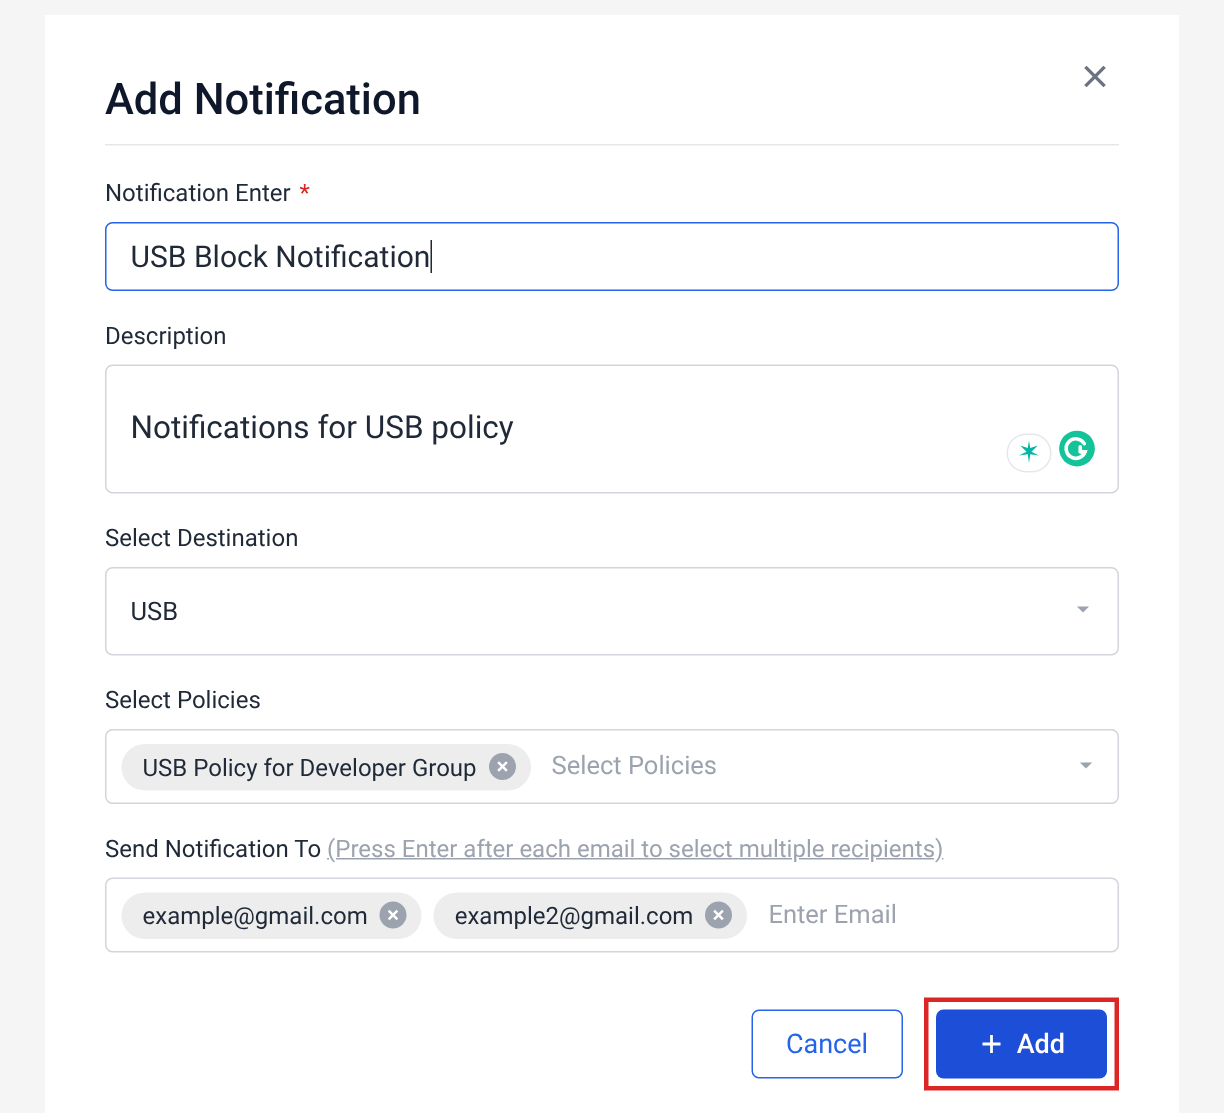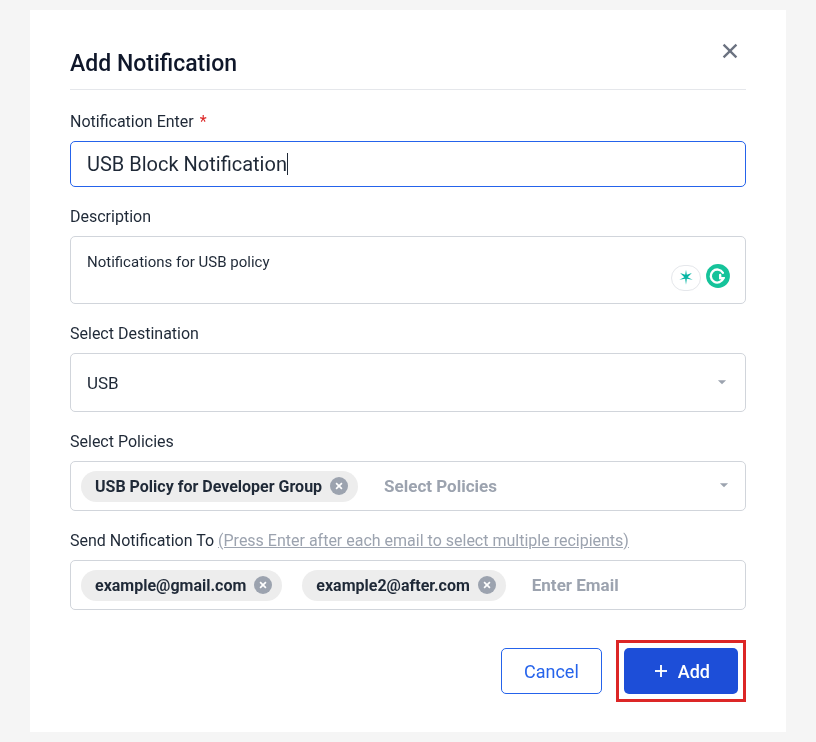--- a/index.html
+++ b/index.html
@@ -1,31 +1,31 @@
 <!DOCTYPE html>
 <html><head>
   <meta charset="utf-8">
   <style>
     * { box-sizing: border-box; margin: 0; padding: 0; font-family: -apple-system, BlinkMacSystemFont, 'Segoe UI', Roboto, sans-serif; }
     body { background: #f5f5f5; width: 816px; height: 742px; }
     .modal { background: #fff; margin: 10px 30px; padding: 20px 40px 30px; position: relative; }
     .close-btn { position: absolute; top: 30px; right: 45px; cursor: pointer; color: #6b7280; }
     .close-btn svg { width: 22px; height: 22px; }
-    .title { font-size: 23px; font-weight: 500; color: #0f172a; padding-bottom: 12px; border-bottom: 1px solid #e5e7eb; margin-bottom: 22px; margin-top: 20px; }
+    .title { font-size: 29px; font-weight: 500; color: #0f172a; padding-bottom: 12px; border-bottom: 1px solid #e5e7eb; margin-bottom: 22px; margin-top: 20px; }
     .field { margin-bottom: 20px; }
     .label { font-size: 16px; color: #1f2937; margin-bottom: 10px; display: block; }
     .required { color: #dc2626; margin-left: 2px; }
     .hint { color: #9ca3af; font-weight: 400; text-decoration: underline; }
     .input-text { width: 100%; height: 46px; border: 1.5px solid #2563eb; border-radius: 5px; padding: 0 16px; font-size: 17px; color: #1f2937; outline: none; }
-    .textarea-wrap { position: relative; width: 100%; border: 1px solid #d1d5db; border-radius: 5px; padding: 16px 16px; min-height: 68px; font-size: 15px; color: #1f2937; }
+    .textarea-wrap { position: relative; width: 100%; border: 1px solid #d1d5db; border-radius: 5px; padding: 30px 16px; min-height: 68px; font-size: 21px; color: #1f2937; }
     .textarea-badges { position: absolute; right: 14px; bottom: 10px; display: flex; gap: 4px; align-items: center; }
     .badge-pill { background: #fff; border: 1px solid #e5e7eb; border-radius: 14px; padding: 2px 4px; display: flex; align-items: center; }
     .select { width: 100%; height: 59px; border: 1px solid #d1d5db; border-radius: 5px; padding: 0 16px; font-size: 17px; color: #1f2937; display: flex; align-items: center; justify-content: space-between; cursor: pointer; }
     .caret-down { color: #9ca3af; }
-    .chips-input { width: 100%; min-height: 50px; border: 1px solid #d1d5db; border-radius: 5px; padding: 6px 10px; display: flex; align-items: center; flex-wrap: wrap; gap: 20px; font-weight: bold; }
+    .chips-input { width: 100%; min-height: 50px; border: 1px solid #d1d5db; border-radius: 5px; padding: 6px 10px; display: flex; align-items: center; flex-wrap: wrap; gap: 8px; }
     .chips-input.with-caret { position: relative; }
     .chip { background: #ededed; border-radius: 18px; padding: 6px 10px 6px 14px; font-size: 16px; color: #1f2937; display: inline-flex; align-items: center; gap: 8px; }
     .chip-remove { width: 18px; height: 18px; border-radius: 50%; background: #9ca3af; color: #fff; display: inline-flex; align-items: center; justify-content: center; cursor: pointer; }
     .chip-remove svg { width: 10px; height: 10px; }
     .chips-placeholder { color: #9ca3af; font-size: 17px; padding-left: 6px; flex: 1; }
     .chips-caret-down { position: absolute; right: 14px; color: #9ca3af; }
     .footer { display: flex; justify-content: flex-end; gap: 14px; margin-top: 30px; align-items: center; }
     .btn { height: 46px; border-radius: 5px; font-size: 18px; padding: 0 22px; cursor: pointer; display: inline-flex; align-items: center; gap: 8px; border: none; }
     .btn-cancel { background: #fff; border: 1.5px solid #2563eb; color: #2563eb; }
     .btn-add-wrap { border: 3px solid #dc2626; padding: 5px; }
@@ -122,21 +122,21 @@
       <span class="chip">
         <span>example@gmail.com</span>
         <span class="chip-remove">
           <svg viewBox="0 0 24 24" fill="none" stroke="currentColor" stroke-width="4">
               <line x1="5" y1="5" x2="19" y2="19"></line>
               <line x1="19" y1="5" x2="5" y2="19"></line>
             </svg>
         </span>
       </span>
       <span class="chip">
-        <span>example2@after.com</span>
+        <span>example2@gmail.com</span>
         <span class="chip-remove">
           <svg viewBox="0 0 24 24" fill="none" stroke="currentColor" stroke-width="4">
               <line x1="5" y1="5" x2="19" y2="19"></line>
               <line x1="19" y1="5" x2="5" y2="19"></line>
             </svg>
         </span>
       </span>
       <span class="chips-placeholder">Enter Email</span>
     </div>
   </div>

